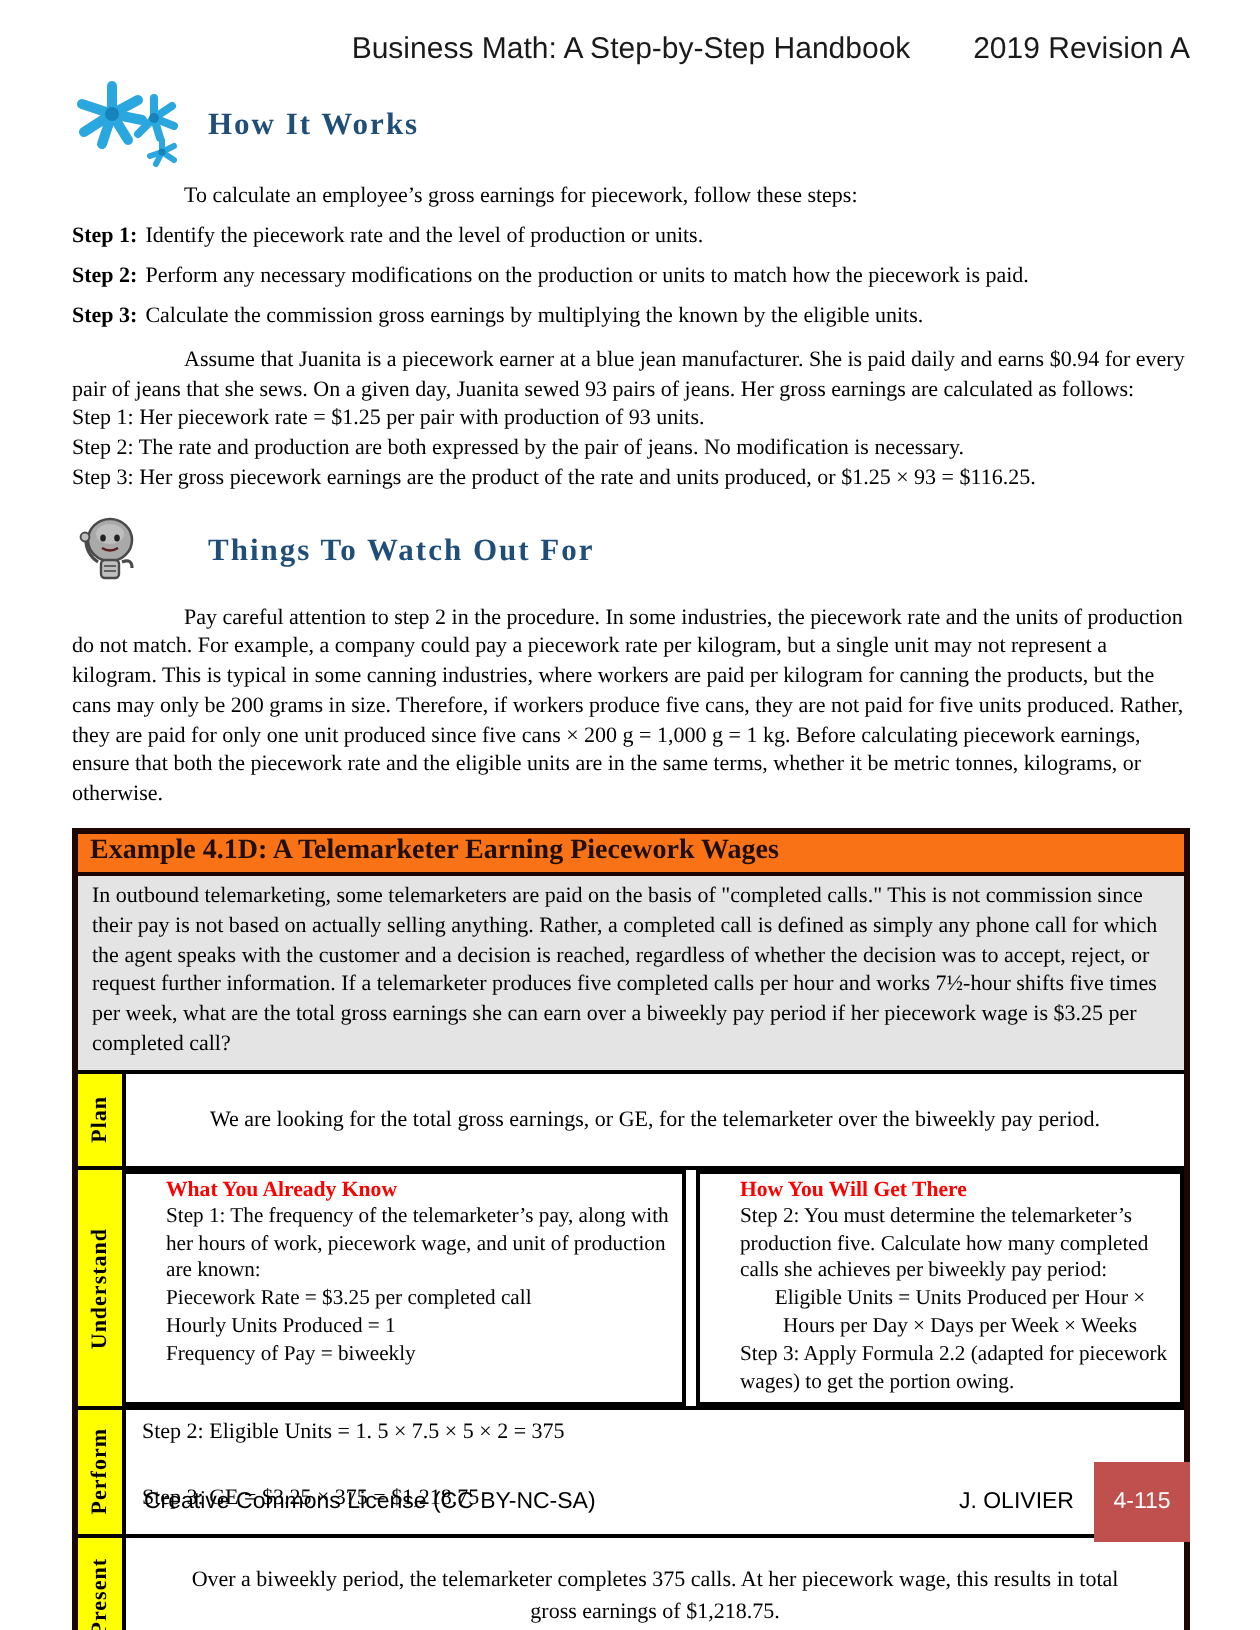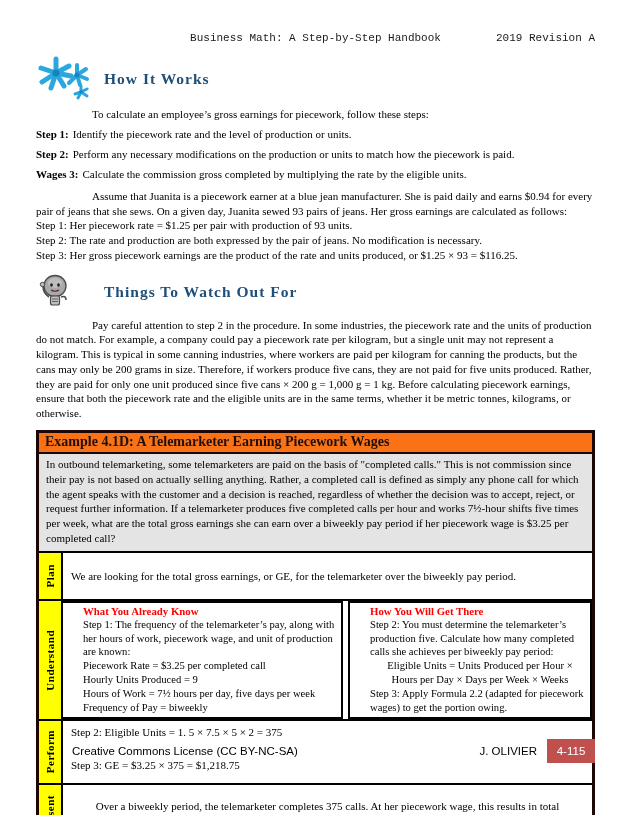--- a/index.html
+++ b/index.html
@@ -4,22 +4,22 @@
 <style>
   html,body{margin:0;padding:0;background:#ffffff;}
   .page{
     position:relative;width:630px;height:815px;background:#ffffff;
     font-family:"Liberation Serif", serif;color:#000;overflow:hidden;
   }
   .content{position:absolute;left:36px;top:0;width:559px;}
 
   
   .doc-header{
-    position:relative;margin-top:32px;height:16px;
-    font-family:Liberation Mono, monospace;font-size:11px;color:#1a1a1a;
+    position:relative;margin-top:16px;height:16px;
+    font-family:Liberation Sans, sans-serif;font-size:15px;color:#1a1a1a;
   }
   .doc-header .title{position:absolute;left:0;right:0;text-align:center;}
   .doc-header .revision{position:absolute;right:0;top:0;}
 
   
   .section-head{display:flex;align-items:center;margin-top:8px;height:46px;}
   .section-head .icon-wrap{width:62px;display:flex;justify-content:flex-start;}
   .section-title{
     font-size:15.5px;font-weight:bold;color:#1F4E79;letter-spacing:1px;
     font-family:"Liberation Serif", serif;margin-left:6px;
@@ -51,21 +51,21 @@
   .ex-row:last-child{border-bottom:none;}
   .ex-label{
     flex:0 0 22px;background:#FFFF00;border-right:2px solid #000;
     display:flex;align-items:center;justify-content:center;
   }
   .ex-label span{
     writing-mode:vertical-rl;transform:rotate(180deg);
     font-weight:bold;font-size:11px;letter-spacing:0.5px;white-space:nowrap;
   }
   .ex-content{flex:1;background:#fff;}
-  .plan-content{padding:8px 8px;min-height:30px;display:flex;align-items:center;}
+  .plan-content{padding:8px 8px;min-height:30px;display:flex;align-items:center;justify-content:center;}
   .plan-content div{font-size:11px;}
 
   .understand-content{display:flex;align-items:stretch;min-height:108px;}
   .u-col{border:2px solid #000;padding:1px 6px 3px 20px;font-size:10.6px;line-height:1.3;}
   .u-col.left{flex:0 0 252px;margin-right:5px;border-left:none;}
   .u-col.right{flex:1;}
   .col-heading{color:#FF0000;font-weight:bold;font-size:10.8px;}
   .u-line{margin:0;}
   .formula-line{text-align:center;padding:0 0 0 6px;}
 
@@ -80,21 +80,21 @@
   
   .doc-footer{
     position:absolute;left:36px;right:35px;top:738px;height:26px;
     font-family:"Liberation Sans", sans-serif;font-size:11.5px;
     display:flex;align-items:center;
   }
   .doc-footer .license{margin-left:36px;}
   .doc-footer .spacer{flex:1;}
   .doc-footer .author{margin-right:10px;}
   .page-badge{
-    background:#C0504D;color:#ffffff;width:48px;height:24px;
+    background:#C0504D;color:#ffffff;width:48px;height:40px;
     display:flex;align-items:center;justify-content:center;font-size:11.5px;
   }
 </style>
 </head>
 <body>
 
 <div class="page">
   <div class="content">
 
     <div class="doc-header">
@@ -138,21 +138,21 @@
 
     <div class="intro-line">To calculate an employee’s gross earnings for piecework, follow these steps:</div>
 
     <div class="proc-step">
       <span class="step-label">Step 1:</span><span>Identify the piecework rate and the level of production or units.</span>
     </div>
     <div class="proc-step">
       <span class="step-label">Step 2:</span><span>Perform any necessary modifications on the production or units to match how the piecework is paid.</span>
     </div>
     <div class="proc-step">
-      <span class="step-label">Wages 3:</span><span>Calculate the commission gross completed by multiplying the rate by the eligible units.</span>
+      <span class="step-label">Step 3:</span><span>Calculate the commission gross earnings by multiplying the known by the eligible units.</span>
     </div>
 
     <p class="para indent-first tight" style="margin-top:9px;">Assume that Juanita is a piecework earner at a blue jean manufacturer. She is paid daily and earns $0.94 for every pair of jeans that she sews. On a given day, Juanita sewed 93 pairs of jeans. Her gross earnings are calculated as follows:</p>
     <div class="line tight">Step 1: Her piecework rate = $1.25 per pair with production of 93 units.</div>
     <div class="line tight">Step 2: The rate and production are both expressed by the pair of jeans. No modification is necessary.</div>
     <div class="line tight">Step 3: Her gross piecework earnings are the product of the rate and units produced, or $1.25 × 93 = $116.25.</div>
 
     <div class="section-head watch-head">
       <div class="icon-wrap">
         <svg width="40" height="38" viewBox="0 0 40 38">
@@ -189,22 +189,21 @@
 
       <div class="ex-row">
         <div class="ex-label">
           <span>Understand</span>
         </div>
         <div class="ex-content understand-content">
           <div class="u-col left">
             <div class="col-heading">What You Already Know</div>
             <div class="u-line">Step 1: The frequency of the telemarketer’s pay, along with her hours of work, piecework wage, and unit of production are known:</div>
             <div class="u-line">Piecework Rate = $3.25 per completed call</div>
-            <div class="u-line">Hourly Units Produced = 9</div>
-            <div class="u-line">Hours of Work = 7½ hours per day, five days per week</div>
+            <div class="u-line">Hourly Units Produced = 1</div>
             <div class="u-line">Frequency of Pay = biweekly</div>
           </div>
           <div class="u-col right">
             <div class="col-heading">How You Will Get There</div>
             <div class="u-line">Step 2: You must determine the telemarketer’s production five. Calculate how many completed calls she achieves per biweekly pay period:</div>
             <div class="u-line formula-line">Eligible Units = Units Produced per Hour × Hours per Day × Days per Week × Weeks</div>
             <div class="u-line">Step 3: Apply Formula 2.2 (adapted for piecework wages) to get the portion owing.</div>
           </div>
         </div>
       </div>

